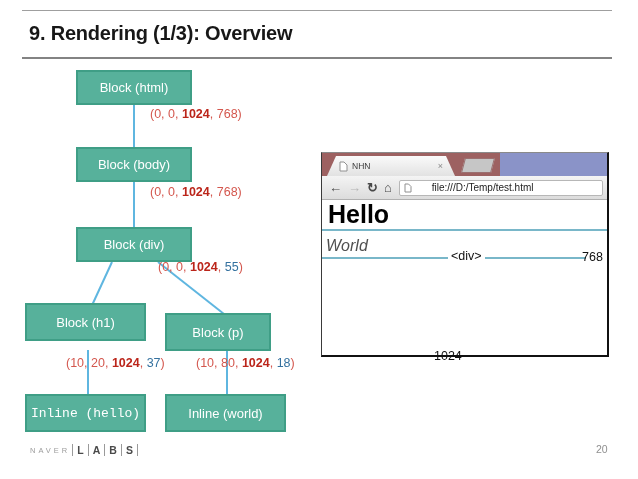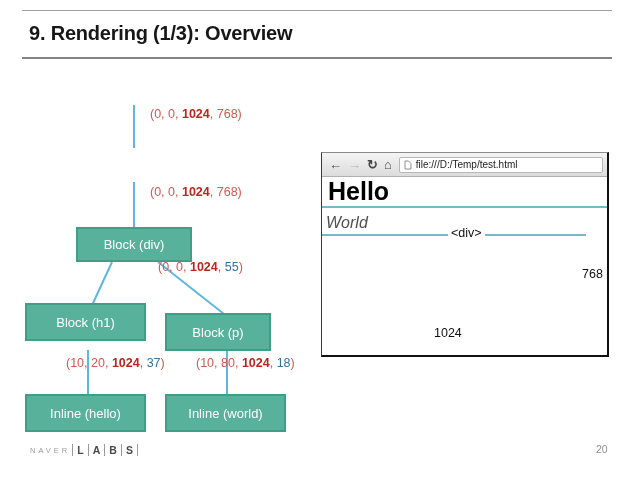--- a/index.html
+++ b/index.html
@@ -13,21 +13,21 @@
   
   .connector-svg{position:absolute;left:0;top:0;width:638px;height:479px;pointer-events:none;}
   .tnode{position:absolute;display:flex;align-items:center;justify-content:center;
          background:var(--node-fill);border:2px solid var(--node-border);
          color:#fff;font-size:13px;box-sizing:border-box;z-index:2;}
   .n-html {left:76px;top:70px;width:116px;height:35px;}
   .n-body {left:76px;top:147px;width:116px;height:35px;}
   .n-div  {left:76px;top:227px;width:116px;height:35px;}
   .n-h1   {left:25px;top:303px;width:121px;height:38px;}
   .n-p    {left:165px;top:313px;width:106px;height:38px;}
-  .n-hello{left:25px;top:394px;width:121px;height:38px;}
+  .n-hello{left:25px;top:394px;width:121px;height:38px;font-family:Liberation Mono, monospace;}
   .n-world{left:165px;top:394px;width:121px;height:38px;}
   .coord{position:absolute;font-size:12.5px;white-space:nowrap;z-index:3;}
   .c-html{left:150px;top:107px;}
   .c-body{left:150px;top:185px;}
   .c-div {left:158px;top:260px;}
   .c-h1  {left:66px;top:356px;}
   .c-p   {left:196px;top:356px;}
   .seg-red{color:var(--coord-red);}
   .seg-red-bold{color:var(--coord-red-bold);font-weight:bold;}
   .seg-blue{color:var(--coord-blue);}
@@ -46,31 +46,31 @@
   .tab-title{font-size:8.5px;color:#3c3c3c;margin-left:4px;}
   .tab-close{margin-left:auto;font-size:9px;color:#8a8a8a;line-height:1;}
   .newtab{position:absolute;left:141px;top:5px;width:28px;height:13px;background:#c6c6c6;
           transform:skewX(-15deg);border:1px solid #9b7070;}
   .toolbar{height:24px;flex:none;background:linear-gradient(#f4f4f4,#dcdcdc);
            border-bottom:1px solid #b0b0b0;display:flex;align-items:center;
            padding:0 4px;box-sizing:border-box;}
   .nav-ic{font-size:13px;color:#484848;font-weight:bold;margin:0 3px;line-height:1;}
   .nav-ic.disabled{color:#b5b5b5;}
   .addressbar{flex:1;height:16px;background:#fff;border:1px solid #b7b7b7;border-radius:2px;
-              display:flex;align-items:center;gap:4px;padding:0 4px;margin-left:4px;
+              display:flex;align-items:center;gap:20px;padding:0 4px;margin-left:4px;
               box-sizing:border-box;overflow:hidden;}
   .url{font-size:10px;color:#222;white-space:nowrap;}
   .content{position:relative;flex:1;background:#fff;}
   .heading{position:absolute;left:6px;top:0px;font-size:25px;font-weight:bold;color:#000000;}
   .bline{position:absolute;height:2px;background:var(--annotation-teal);}
   .bline.h1line{left:0;top:29px;right:0;}
   .bline.divline{left:0;top:57px;width:264px;}
   .para{position:absolute;left:4px;top:37px;font-size:16px;color:#4f4f4f;font-style:italic;}
   .div-label{position:absolute;left:126px;top:49px;font-size:12.5px;color:#111;background:#fff;padding:0 3px;z-index:4;}
-  .h-label{position:absolute;left:260px;top:50px;font-size:12.5px;color:#111;z-index:4;margin-top:40px;}
+  .h-label{position:absolute;left:260px;top:50px;font-size:12.5px;color:#111;z-index:4;}
   .w-label{position:absolute;left:112px;top:149px;font-size:12.5px;color:#111;z-index:4;}
 
   
   .brand{position:absolute;left:30px;top:444px;display:flex;align-items:center;}
   .naver{font-size:7.5px;letter-spacing:3px;color:#9c9c9c;margin-right:2px;}
   .lab-letter{border-left:1px solid #9a9a9a;padding:0 4px;font-size:10.5px;font-weight:bold;color:#4a4a4a;line-height:12px;}
   .lab-end{border-left:1px solid #9a9a9a;height:12px;}
   .page-number{position:absolute;left:596px;top:443px;font-size:10.5px;color:#8f8f8f;}
 </style>
 </head>
@@ -84,37 +84,50 @@
 
   <svg class="connector-svg">
     <line x1="134" y1="105" x2="134" y2="148" stroke="#5fb6e0" stroke-width="2"></line>
     <line x1="134" y1="182" x2="134" y2="228" stroke="#5fb6e0" stroke-width="2"></line>
     <line x1="112" y1="262" x2="88" y2="314" stroke="#5fb6e0" stroke-width="2"></line>
     <line x1="158" y1="262" x2="224" y2="314" stroke="#5fb6e0" stroke-width="2"></line>
     <line x1="88" y1="350" x2="88" y2="395" stroke="#5fb6e0" stroke-width="2"></line>
     <line x1="227" y1="350" x2="227" y2="395" stroke="#5fb6e0" stroke-width="2"></line>
   </svg>
 
+  <div class="tnode n-html">Block (html)</div>
   <div class="coord c-html"><span class="seg-red">(0, 0, </span><span class="seg-red-bold">1024</span><span class="seg-red">, 768)</span></div>
 
+  <div class="tnode n-body">Block (body)</div>
   <div class="coord c-body"><span class="seg-red">(0, 0, </span><span class="seg-red-bold">1024</span><span class="seg-red">, 768)</span></div>
 
   <div class="tnode n-div">Block (div)</div>
   <div class="coord c-div"><span class="seg-red">(0, 0, </span><span class="seg-red-bold">1024</span><span class="seg-red">, </span><span class="seg-blue">55</span><span class="seg-red">)</span></div>
 
   <div class="tnode n-h1">Block (h1)</div>
   <div class="coord c-h1"><span class="seg-red">(10, 20, </span><span class="seg-red-bold">1024</span><span class="seg-red">, </span><span class="seg-blue">37</span><span class="seg-red">)</span></div>
 
   <div class="tnode n-p">Block (p)</div>
   <div class="coord c-p"><span class="seg-red">(10, 80, </span><span class="seg-red-bold">1024</span><span class="seg-red">, </span><span class="seg-blue">18</span><span class="seg-red">)</span></div>
 
   <div class="tnode n-hello">Inline (hello)</div>
   <div class="tnode n-world">Inline (world)</div>
 
   <div class="browser">
+    <div class="tabstrip">
+      <div class="tabstrip-blue"></div>
+      <div class="tab">
+        <svg width="9" height="11">
+          <path d="M1,1 h4 l3,3 v6 h-7 z" fill="#ffffff" stroke="#909090"></path>
+        </svg>
+        <span class="tab-title">NHN</span>
+        <span class="tab-close">×</span>
+      </div>
+      <div class="newtab"></div>
+    </div>
     <div class="toolbar">
       <span class="nav-ic">←</span>
       <span class="nav-ic disabled">→</span>
       <span class="nav-ic">↻</span>
       <span class="nav-ic">⌂</span>
       <div class="addressbar">
         <svg width="8" height="10">
           <path d="M1,1 h3.5 l2.5,2.5 v5.5 h-6 z" fill="#ffffff" stroke="#909090"></path>
         </svg>
         <span class="url">file:///D:/Temp/test.html</span>

